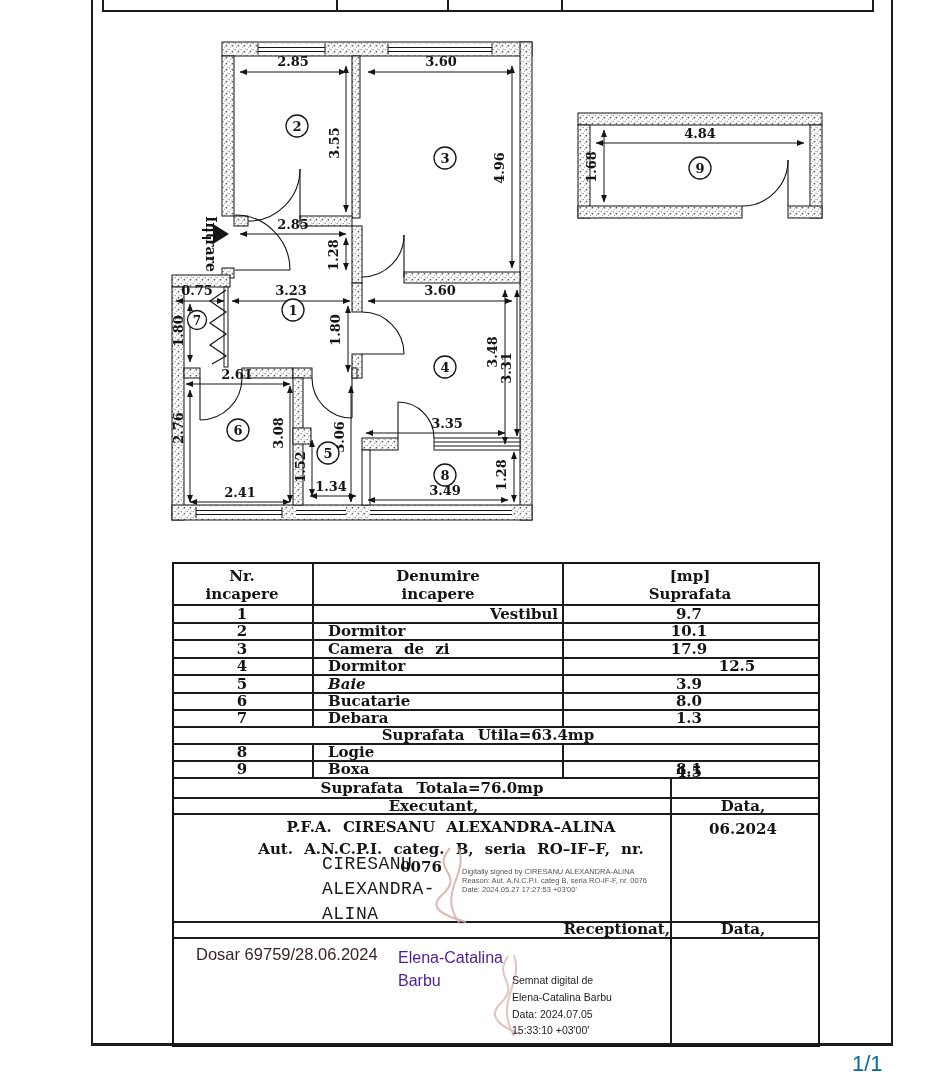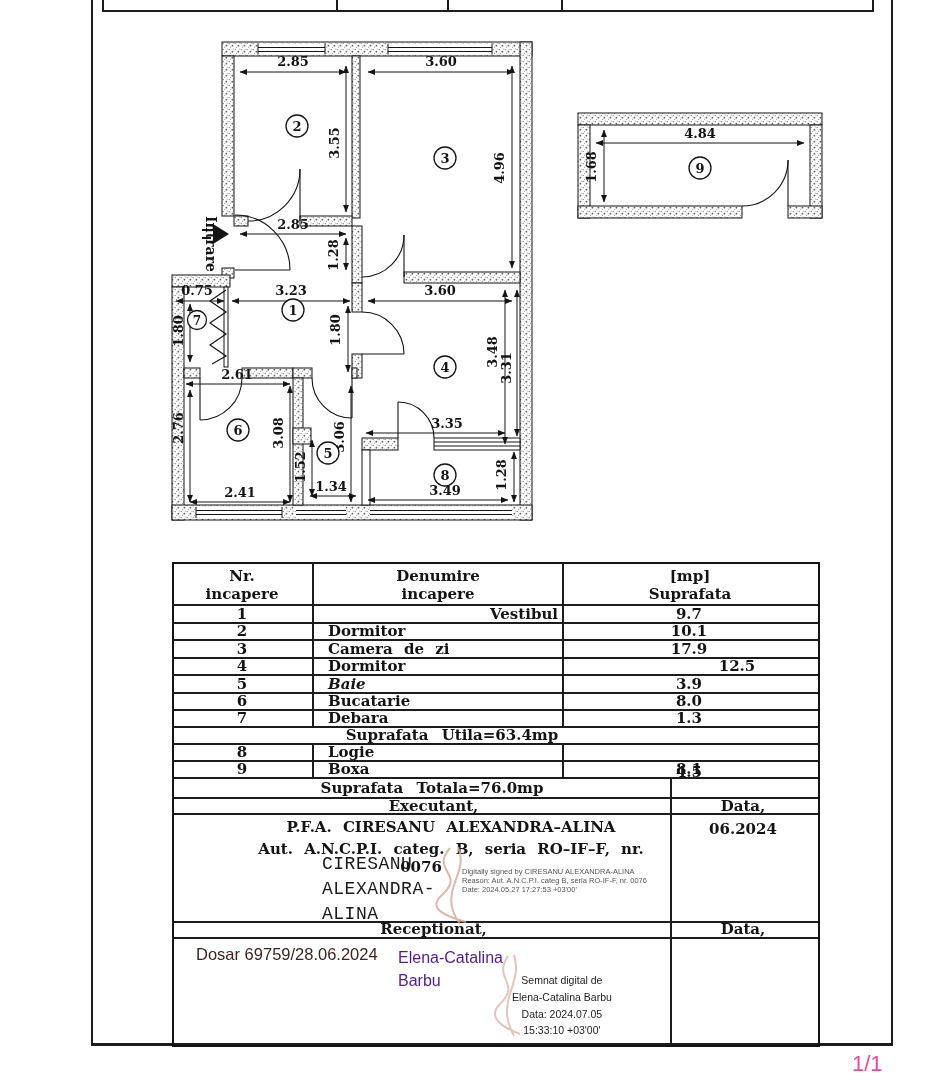--- a/index.html
+++ b/index.html
@@ -274,21 +274,21 @@
   <div class="abs tser rowtxt ctr" style="left:562px;top:675px;width:254px;">3.9</div>
 
   <div class="abs tser rowtxt ctr" style="left:172px;top:692px;width:140px;">6</div>
   <div class="abs tser rowtxt wsp" style="left:328px;top:692px;width:230px;">Bucatarie</div>
   <div class="abs tser rowtxt ctr" style="left:562px;top:692px;width:254px;">8.0</div>
 
   <div class="abs tser rowtxt ctr" style="left:172px;top:709px;width:140px;">7</div>
   <div class="abs tser rowtxt wsp" style="left:328px;top:709px;width:230px;">Debara</div>
   <div class="abs tser rowtxt ctr" style="left:562px;top:709px;width:254px;">1.3</div>
 
-  <div class="abs tser rowtxt ctr" style="left:172px;top:726px;width:560px;word-spacing:8px;">Suprafata Utila=63.4mp</div>
+  <div class="abs tser rowtxt ctr" style="left:172px;top:726px;width:560px;word-spacing:8px;padding-left:36px;">Suprafata Utila=63.4mp</div>
 
   <div class="abs tser rowtxt ctr" style="left:172px;top:743px;width:140px;">8</div>
   <div class="abs tser rowtxt wsp" style="left:328px;top:743px;width:230px;">Logie</div>
   <div class="abs tser rowtxt ctr" style="left:562px;top:763px;width:254px;">4.5</div>
 
   <div class="abs tser rowtxt ctr" style="left:172px;top:760px;width:140px;">9</div>
   <div class="abs tser rowtxt wsp" style="left:328px;top:760px;width:230px;">Boxa</div>
   <div class="abs tser rowtxt ctr" style="left:562px;top:760px;width:254px;">8.1</div>
 
   <div class="abs tser rowtxt ctr" style="left:172px;top:779px;width:520px;word-spacing:8px;">Suprafata Totala=76.0mp</div>
@@ -307,33 +307,33 @@
   </div>
   <svg class="abs" style="left:418px;top:845px;" width="70" height="80" viewBox="0 0 70 80">
     <path d="M 32,3 C 12,26 48,28 24,50 C 8,64 30,72 48,77 M 40,2 C 52,30 18,46 42,79" fill="none" stroke="#d6aba6" stroke-width="2" opacity="0.85"></path>
   </svg>
   <div class="abs sig-small" style="left:462px;top:867px;">
     <div>Digitally signed by CIRESANU ALEXANDRA-ALINA</div>
     <div>Reason: Aut. A.N.C.P.I. categ B, seria RO-IF-F, nr. 0076</div>
     <div>Date: 2024.05.27 17:27:53 +03'00'</div>
   </div>
 
-  <div class="abs tser ctr" style="left:172px;top:922px;width:498px;height:15px;line-height:15px;text-indent:25px;">Receptionat,</div>
+  <div class="abs tser ctr" style="left:172px;top:922px;width:498px;height:15px;line-height:15px;text-indent:25px;text-align:right;">Receptionat,</div>
   <div class="abs tser ctr" style="left:670px;top:922px;width:146px;height:15px;line-height:15px;">Data,</div>
 
   <div class="abs sans" style="left:196px;top:945px;font-size:16.5px;color:#3a2423;">Dosar 69759/28.06.2024</div>
 
   <div class="abs sans" style="left:398px;top:946px;font-size:16px;line-height:23px;color:#4c1d95;">
     <div>Elena-Catalina</div>
     <div>Barbu</div>
   </div>
   <svg class="abs" style="left:478px;top:952px;" width="60" height="85" viewBox="0 0 60 85">
     <path d="M 30,4 C 14,28 44,30 22,52 C 8,66 26,76 42,82 M 36,3 C 46,32 16,48 36,84" fill="none" stroke="#dcb6b0" stroke-width="2" opacity="0.8"></path>
   </svg>
-  <div class="abs sig2-small" style="left:512px;top:972px;text-align:center;">
+  <div class="abs sig2-small" style="left:512px;top:972px;">
     <div>Semnat digital de</div>
     <div>Elena-Catalina Barbu</div>
     <div>Data: 2024.07.05</div>
     <div>15:33:10 +03'00'</div>
   </div>
 
-  <div class="abs sans" style="left:852px;top:1051px;font-size:22px;color:#ec4899;">1/1</div>
+  <div class="abs sans" style="left:852px;top:1051px;font-size:22px;color:#0369a1;">1/1</div>
 </div>
 
 </body></html>

